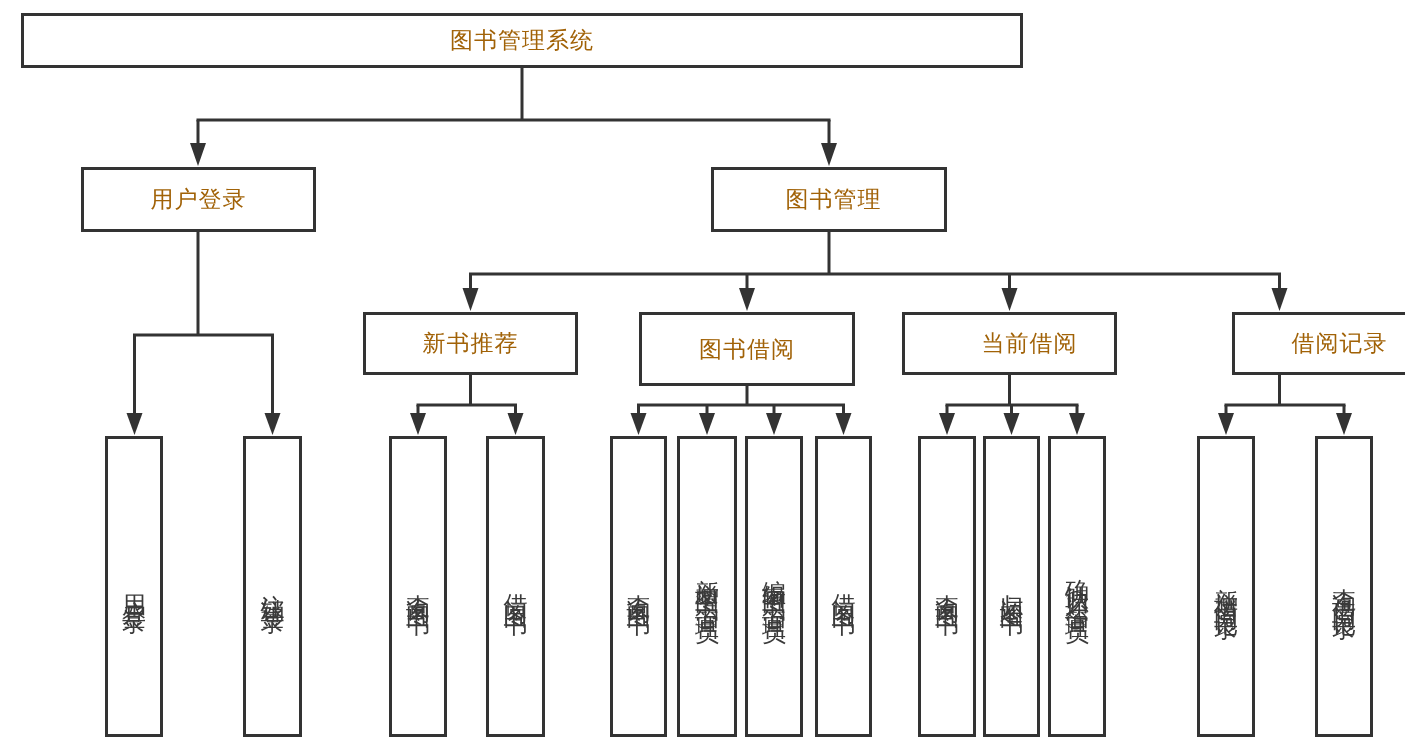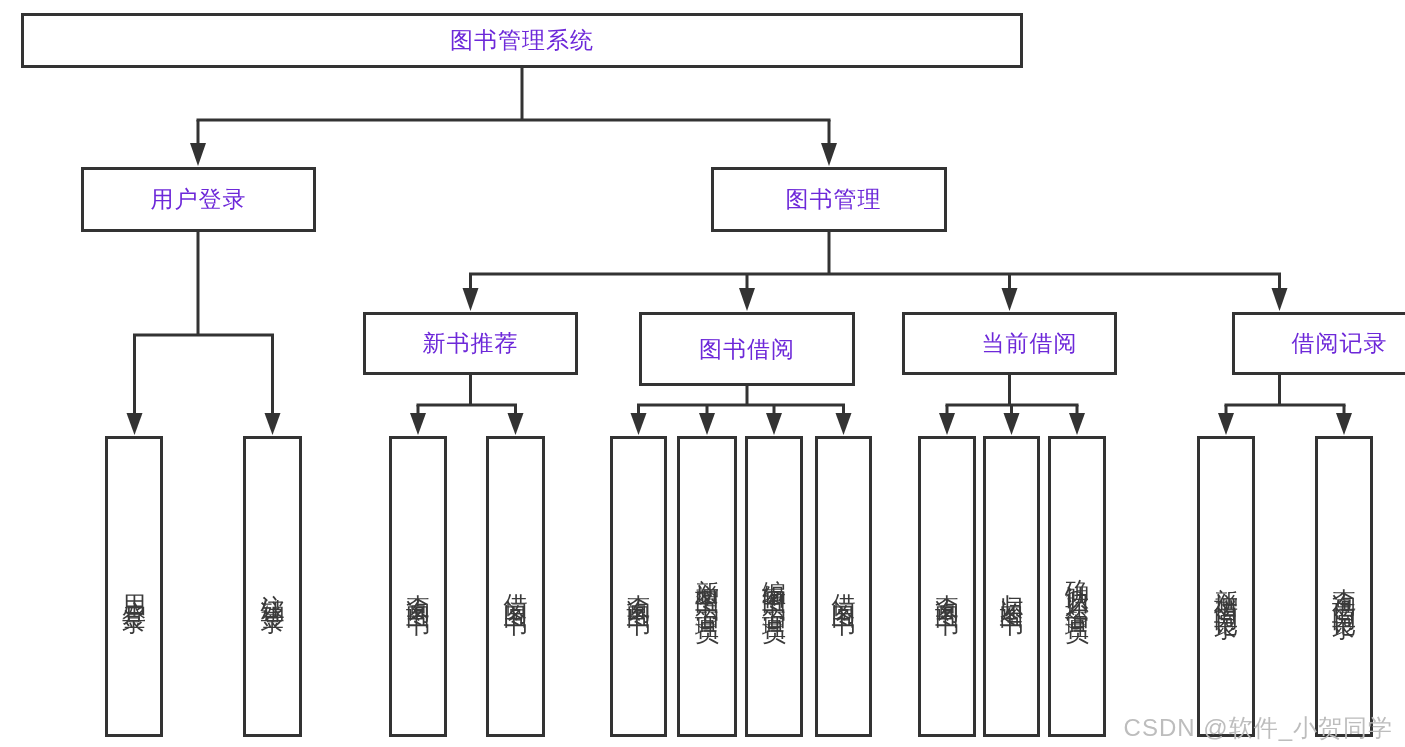--- a/index.html
+++ b/index.html
@@ -27,21 +27,21 @@
     box-sizing: border-box;
     border: 3px solid #333333;
     background: #ffffff;
     display: flex;
     align-items: center;
     justify-content: center;
     z-index: 2;
   }
   .hlabel {
     font-size: 23px;
-    color: #6d28d9;
+    color: #a16207;
     letter-spacing: 1px;
     white-space: nowrap;
   }
   .leaf {
     position: absolute;
     box-sizing: border-box;
     border: 3px solid #333333;
     background: #ffffff;
     top: 436px;
     height: 301px;
@@ -233,15 +233,14 @@
     <span class="vtext">确认归还（管理员）</span>
   </div>
 
   <div class="leaf l-e1">
     <span class="vtext">新增借阅记录</span>
   </div>
   <div class="leaf l-e2">
     <span class="vtext">查询借阅记录</span>
   </div>
 
-  <div id="watermark">CSDN @软件_小贺同学</div>
 
 </div>
 
 </body></html>

